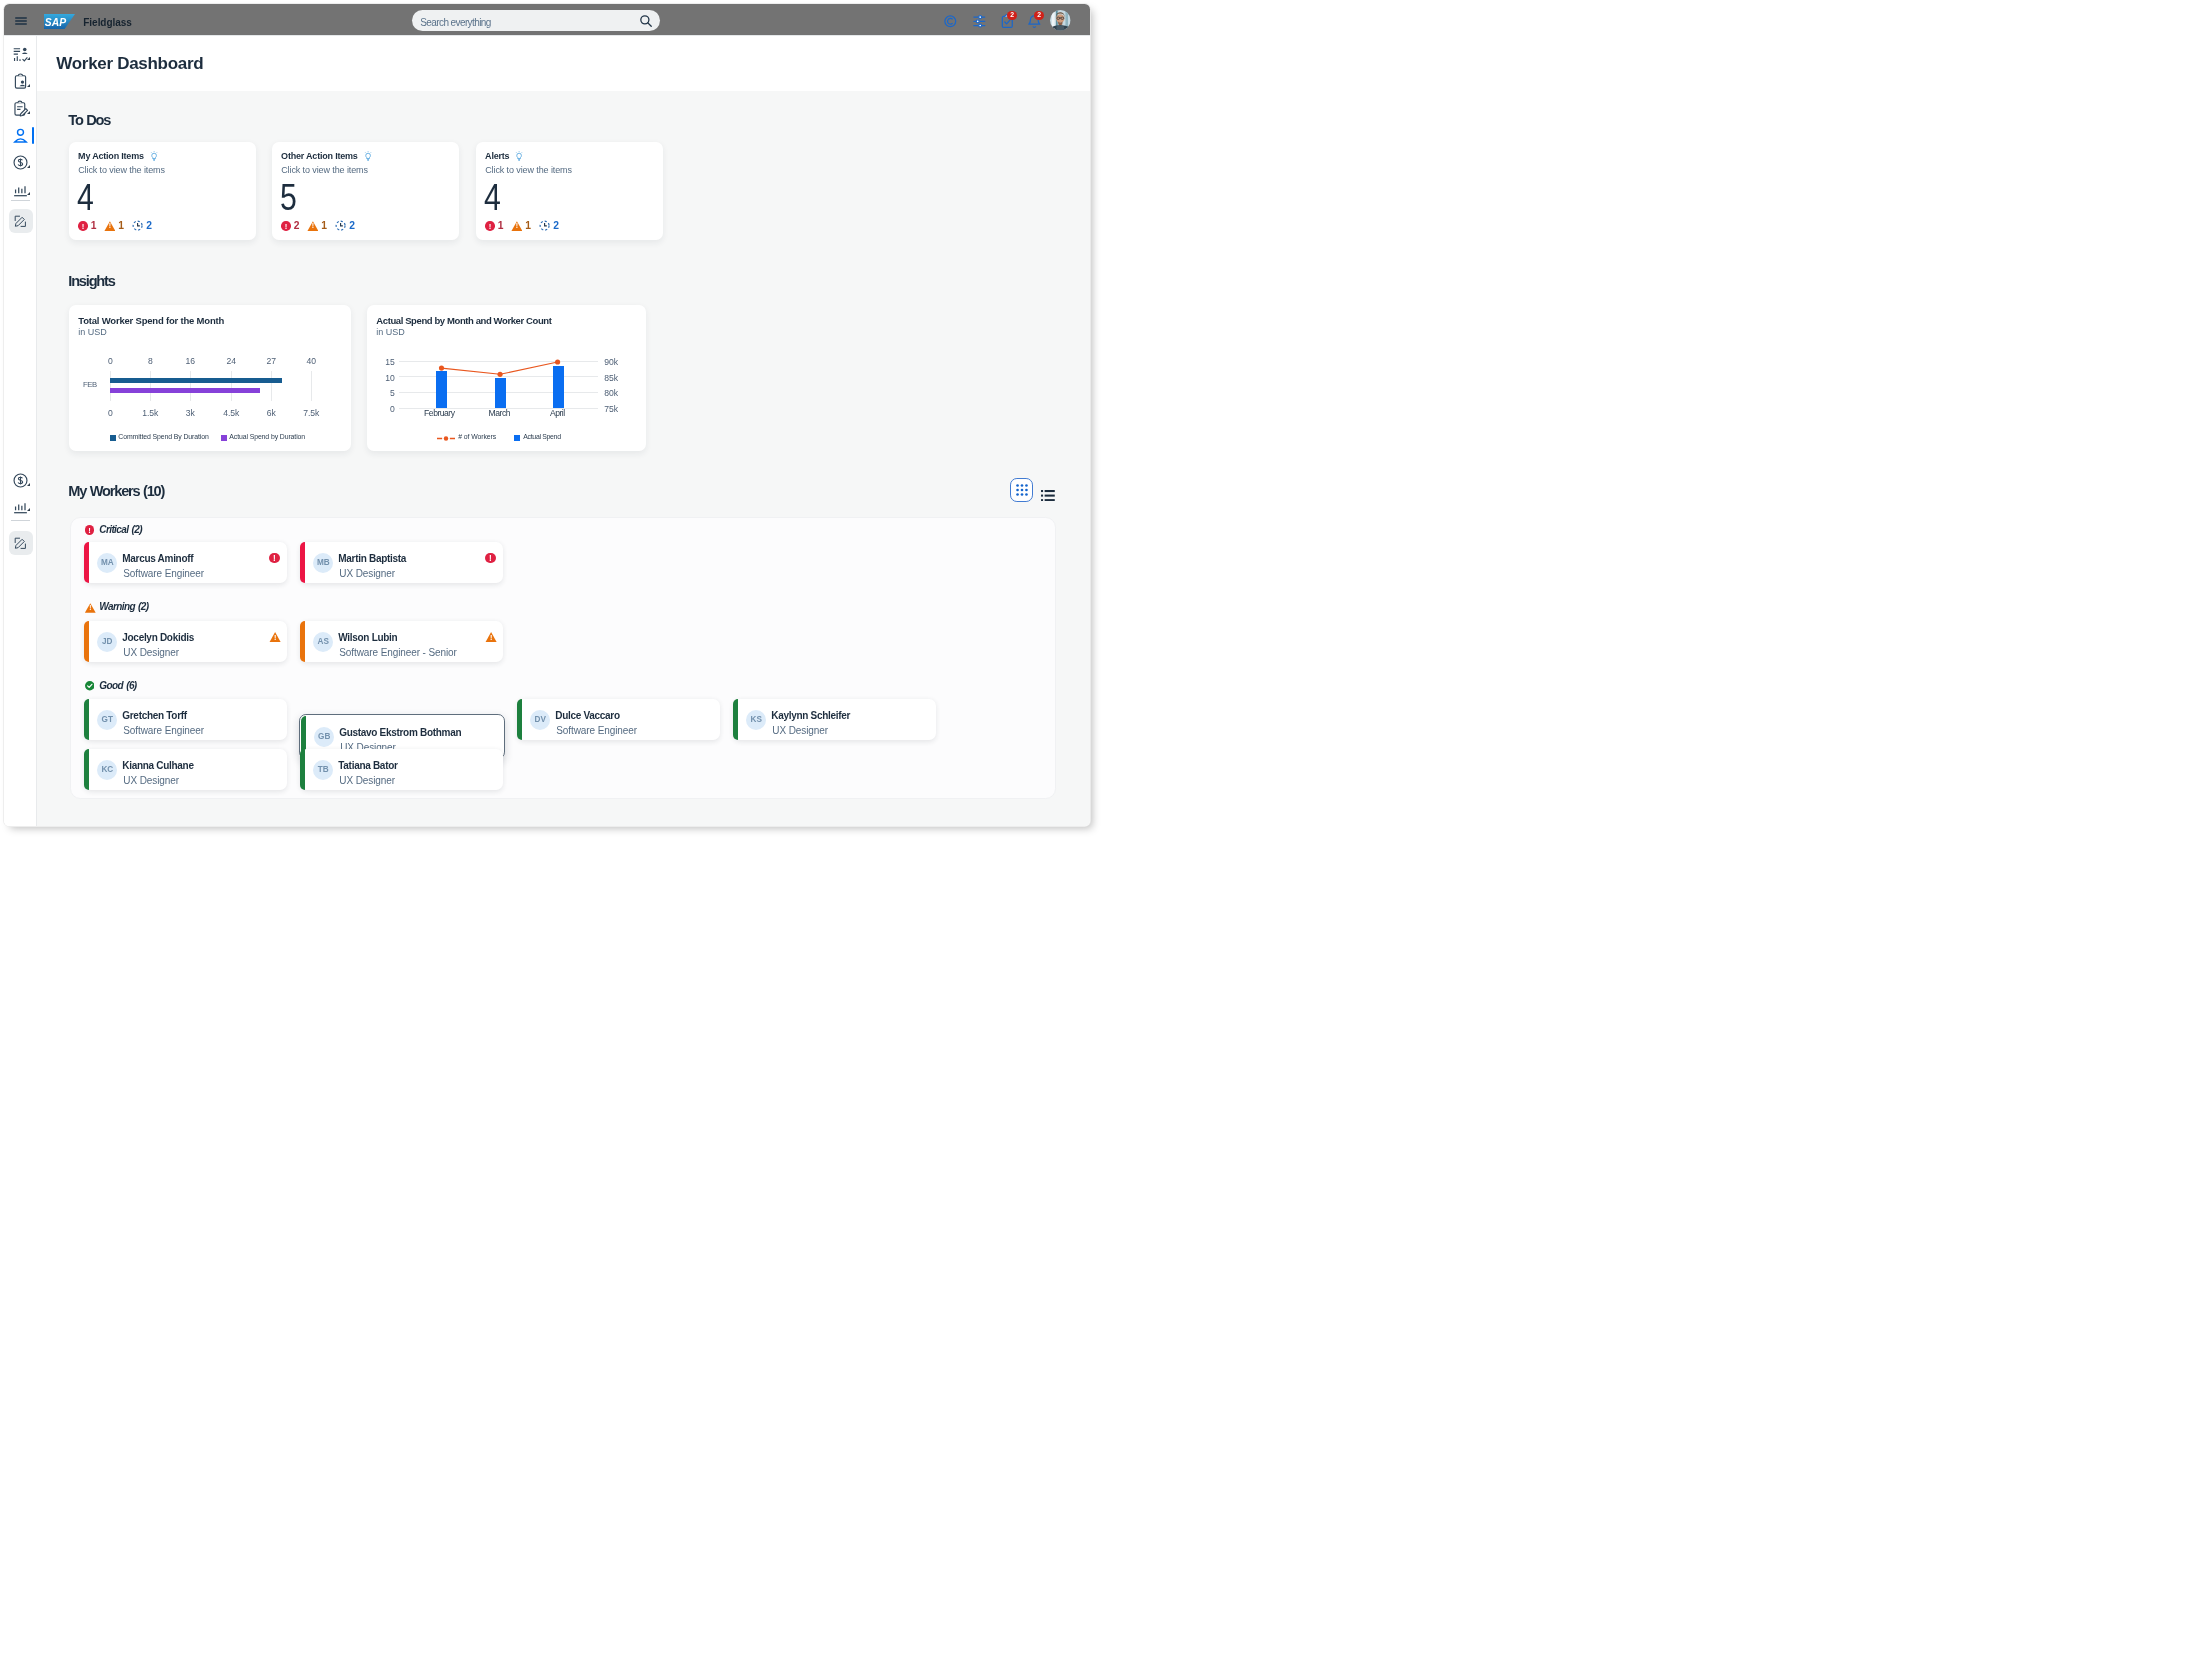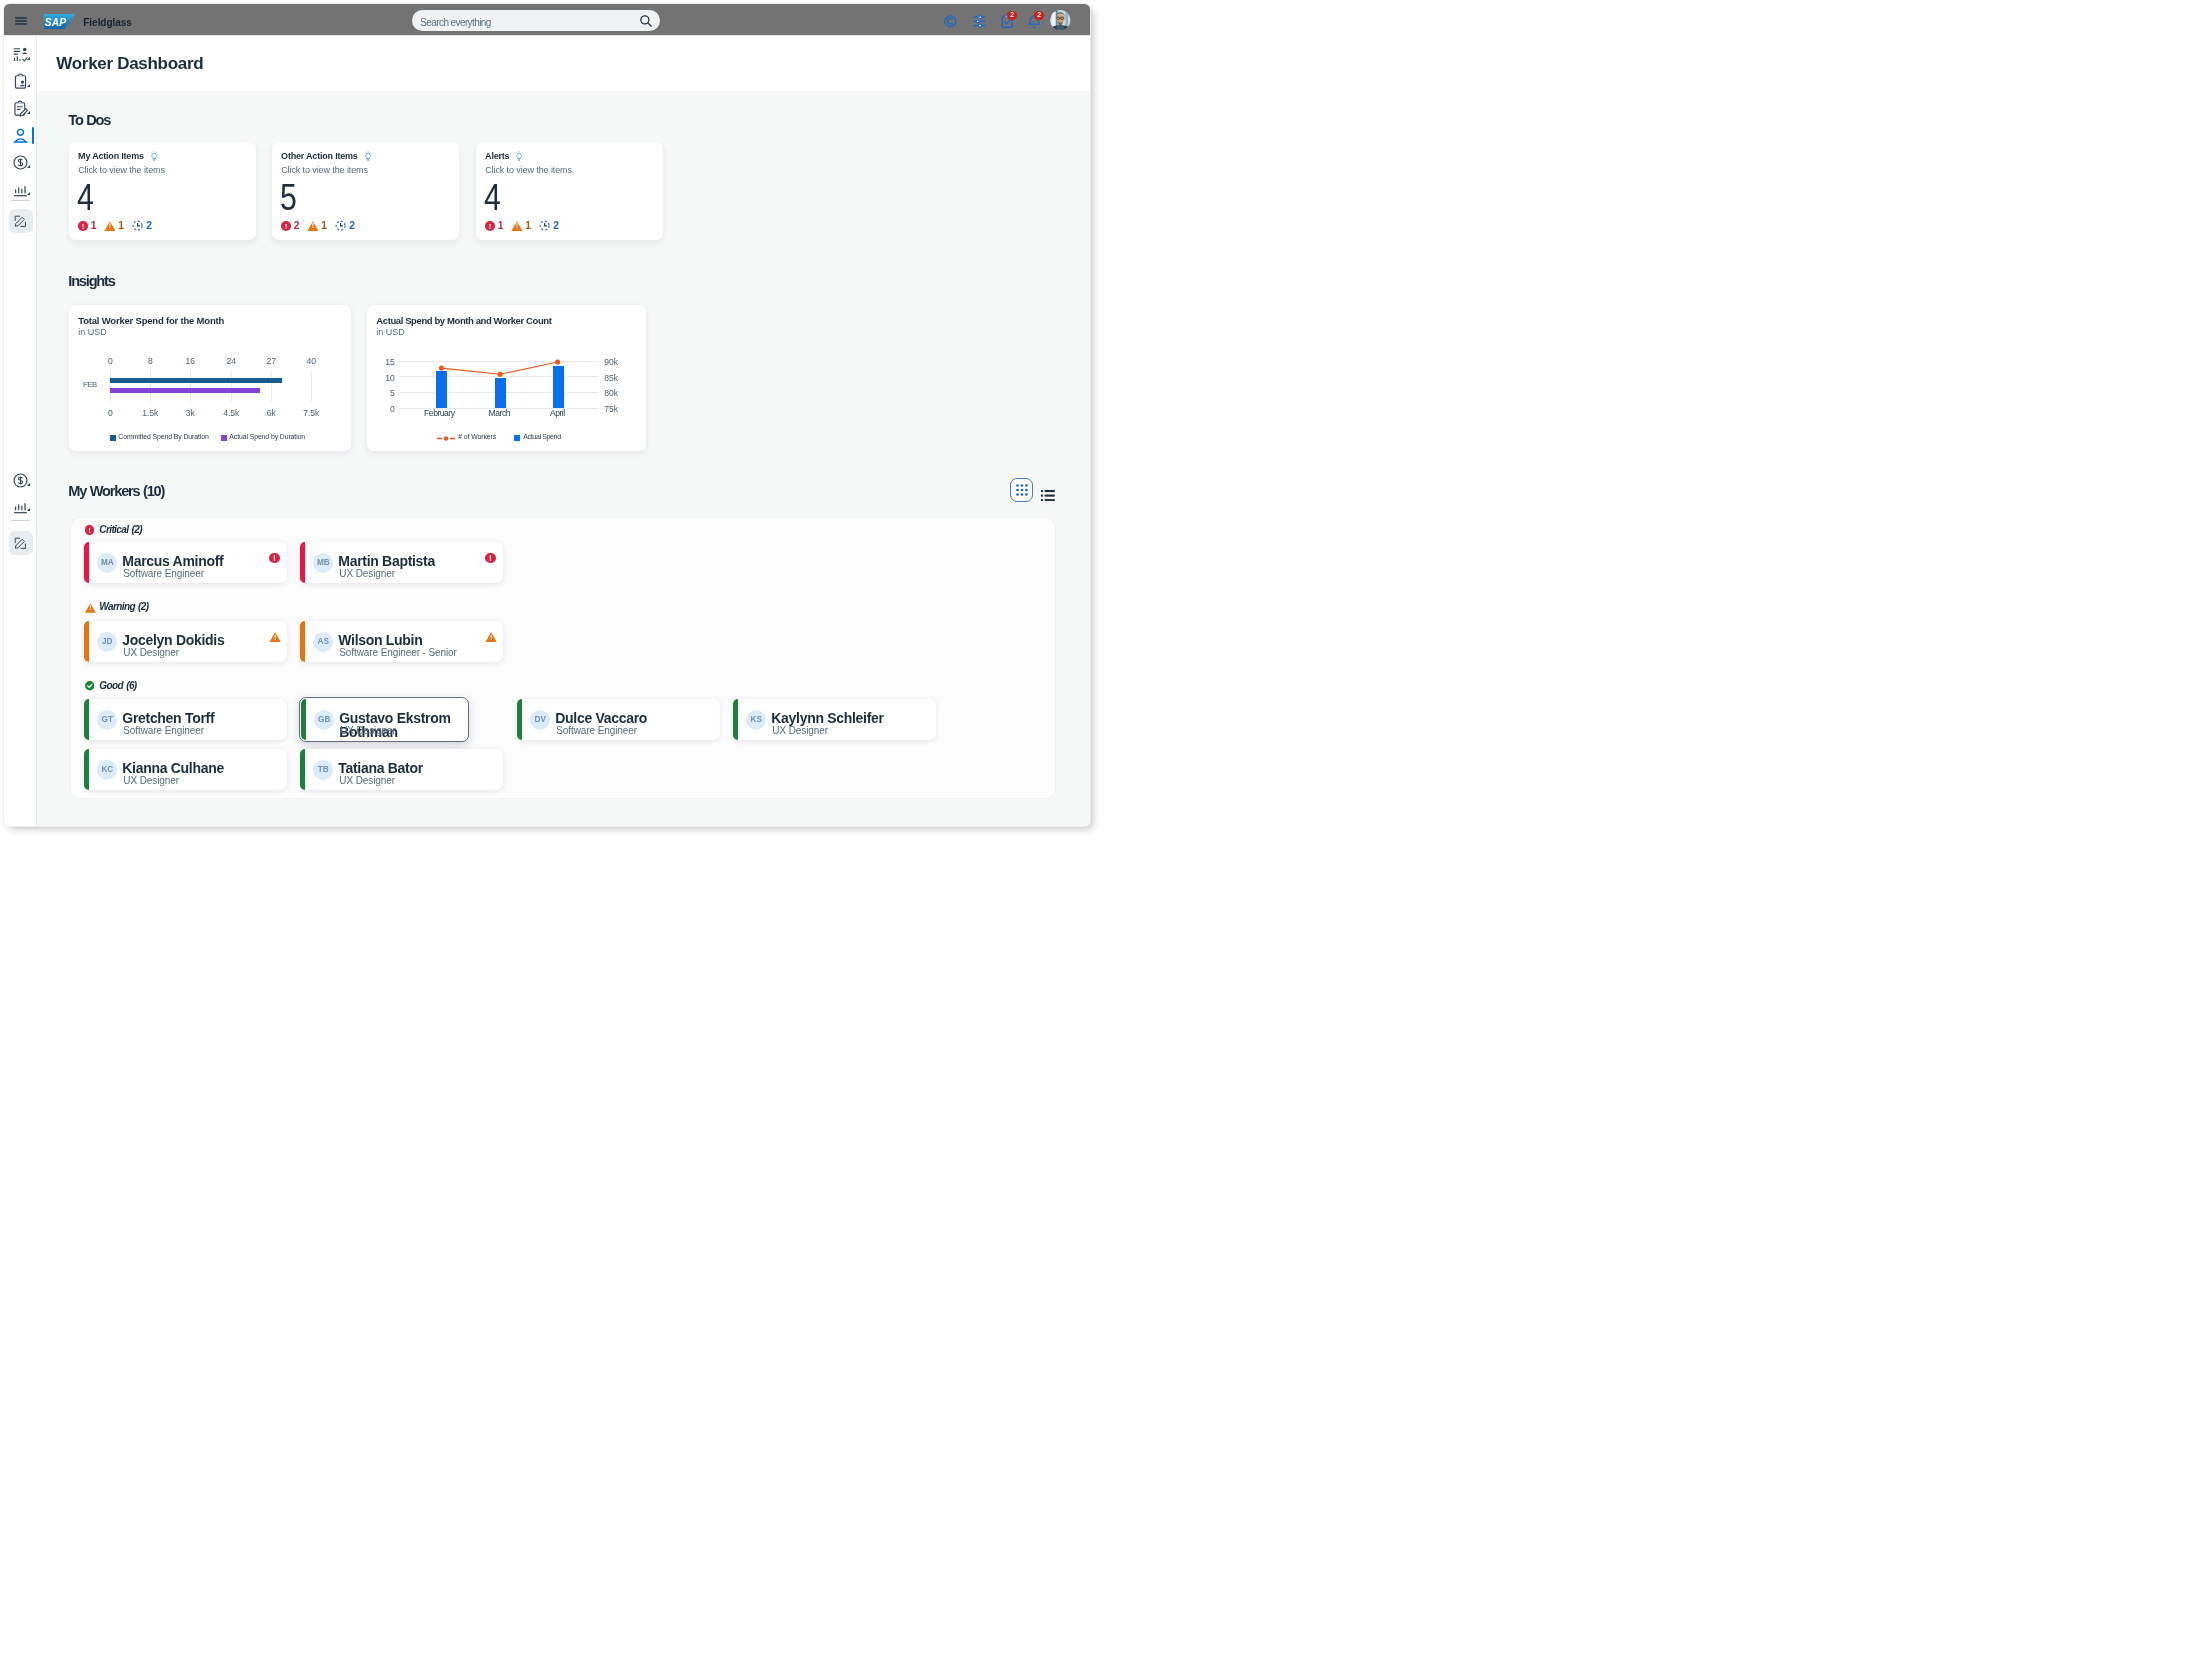--- a/index.html
+++ b/index.html
@@ -47,21 +47,21 @@
   .lsq { position:absolute; top:130px; width:5.6px; height:5.6px; }
   .leg { position:absolute; top:129px; font-size:6.9px; color:#2b3c4e; letter-spacing:-0.1px; }
   
   #gridbtn { position:absolute; left:1006px; top:474px; width:23px; height:24px; border:1.3px solid #417bd2; border-radius:6.9px; background:#fff; }
   #wpanel { position:absolute; left:66px; top:513px; width:986px; height:282px; background:#fcfcfd; border-radius:10.3px; border:0.9px solid #f0f1f3; }
   .glbl { position:absolute; left:28px; font-size:10px; font-weight:bold; color:#1d2d3e; letter-spacing:-0.6px; word-spacing:1px;font-style:italic; }
   .gico { position:absolute; left:13.6px; width:9.5px; height:9.5px; }
   .wcard { position:absolute; width:203px; height:41px; background:#fff; border-radius:6.9px; box-shadow:0 1.7px 5.2px rgba(28,40,53,0.10); }
   .stripe { position:absolute; left:0; top:0; width:5.2px; height:100%; border-radius:6.9px 0 0 6.9px; }
   .wava { position:absolute; left:13px; top:10.8px; width:20px; height:20px; border-radius:50%; background:#dcebf9; color:#7391ad; font-size:8.2px; font-weight:bold; display:flex; align-items:center; justify-content:center; }
-  .wname { position:absolute; left:38px; top:11.4px; font-size:14px; font-weight:bold; color:#1d2d3e; letter-spacing:-0.3px; }
+  .wname { position:absolute; left:38px; top:11.4px; font-size:10px; font-weight:bold; color:#1d2d3e; letter-spacing:-0.3px; }
   .wrole { position:absolute; left:39px; top:27px; font-size:10px; color:#556b82; letter-spacing:-0.1px; }
   .wbr { position:absolute; left:185px; top:10.8px; width:10.3px; height:10.3px; border-radius:50%; background:#df2142; }
   .wbr::after { content:"!"; position:absolute; left:0; top:0.4px; width:100%; height:100%; display:flex; align-items:center; justify-content:center; color:#fff; font-size:8.2px; font-weight:bold; }
   .wbo { position:absolute; left:185px; top:10.8px; width:11.6px; height:10.3px; background:#e9730c; clip-path:polygon(50% 0, 100% 100%, 0% 100%, 50% 0); }
   .wbo::after { content:"!"; position:absolute; left:0; top:2.2px; width:100%; height:100%; display:flex; align-items:flex-start; justify-content:center; color:#fff; font-size:7.3px; font-weight:bold; }
   .gcr { border-radius:50%; background:#df2142; }
   .gcr::after { content:"!"; position:absolute; left:0; top:0.4px; width:100%; height:100%; display:flex; align-items:center; justify-content:center; color:#fff; font-size:7.7px; font-weight:bold; }
   .gtr { width:10.8px !important; height:9.5px !important; background:#e9730c; clip-path:polygon(50% 0, 100% 100%, 0% 100%, 50% 0); }
   .gtr::after { content:"!"; position:absolute; left:0; top:2.1px; width:100%; height:100%; display:flex; align-items:flex-start; justify-content:center; color:#fff; font-size:6.5px; font-weight:bold; }
 </style>
@@ -402,21 +402,21 @@
       <circle cx="5.5" cy="5.5" r="5.5" fill="#188738"></circle>
       <path d="M3 5.6 l1.8 1.8 l3.2 -3.6" stroke="#fff" stroke-width="1.4" fill="none" stroke-linecap="round" stroke-linejoin="round"></path>
     </svg>
     <div class="glbl" style="top:163px">Good (6)</div>
     <div class="wcard" style="left:13px;top:181px">
       <div class="stripe" style="background:#1d803e"></div>
       <div class="wava">GT</div>
       <div class="wname">Gretchen Torff</div>
       <div class="wrole">Software Engineer</div>
     </div>
-    <div class="wcard" style="left:228px;top:179px;width:170px;height:45px;border:0.9px solid #5f6e7d;box-shadow:0 3.4px 8.6px rgba(28,40,53,0.18)">
+    <div class="wcard" style="left:228px;top:196px;width:206px;height:45px;border:0.9px solid #5f6e7d;box-shadow:0 3.4px 8.6px rgba(28,40,53,0.18)">
       <div style="position:absolute;left:0.9px;top:0.9px;width:203px;height:41px">
         <div class="stripe" style="background:#1d803e"></div>
         <div class="wava">GB</div>
         <div class="wname">Gustavo Ekstrom Bothman</div>
         <div class="wrole">UX Designer</div>
       </div>
     </div>
     <div class="wcard" style="left:446px;top:181px">
       <div class="stripe" style="background:#1d803e"></div>
       <div class="wava">DV</div>

